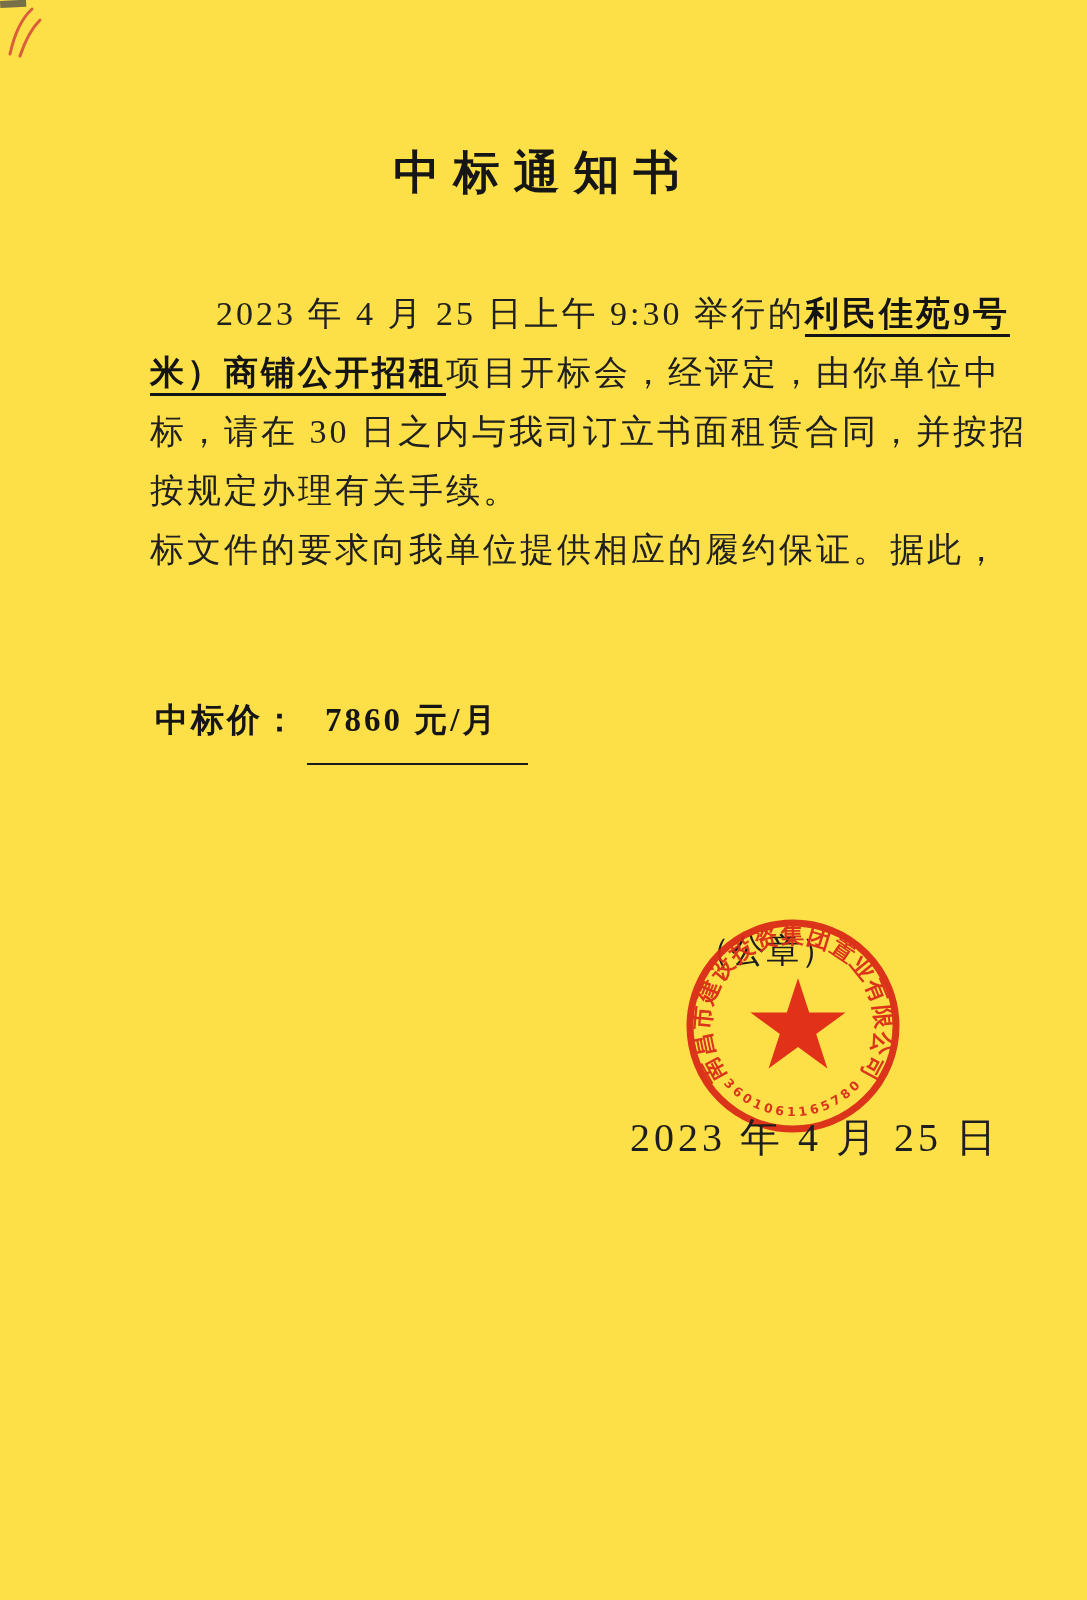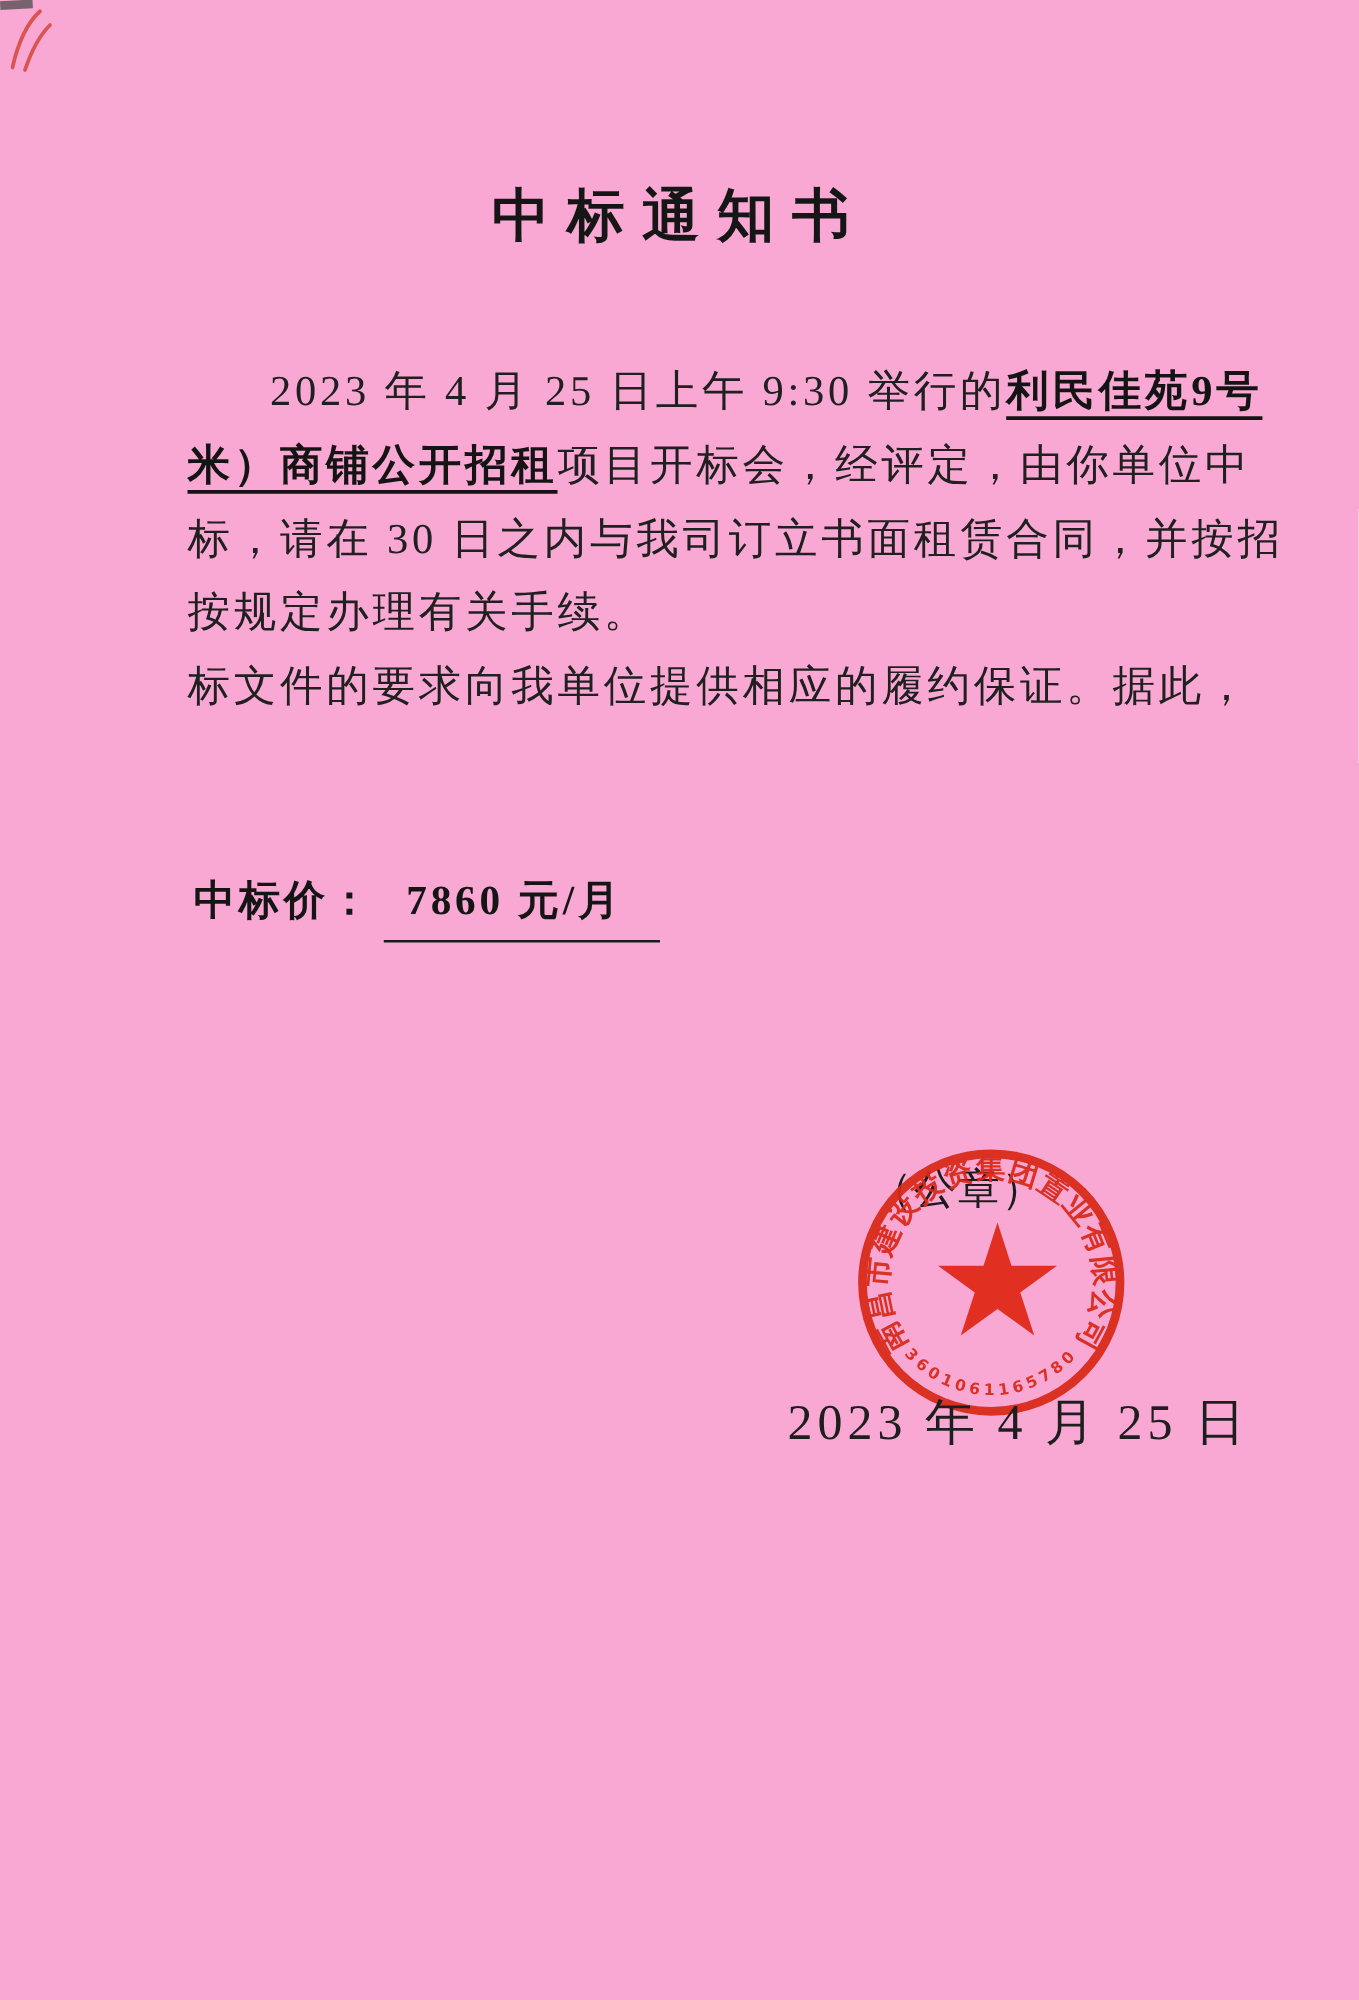--- a/index.html
+++ b/index.html
@@ -6,21 +6,21 @@
   html, body { width: 1087px; height: 1600px; }
   body {
     font-family: "Liberation Serif", "DejaVu Serif", serif;
     background: #fdfdfb;
     position: relative;
     overflow: hidden;
     color: #1b1b1b;
   }
   .page {
     position: absolute; inset: 0;
-    background: #f9a8d4;
+    background: #fde047;
   }
   
   .corner-marks { position: absolute; top: 0; left: 0; z-index: 5; }
 
   
   .title {
     position: absolute; top: 142px; left: 0; width: 100%;
     text-align: center;
     font-size: 46px; font-weight: 700;
     letter-spacing: 14px;
@@ -57,21 +57,21 @@
 
   
   .bid-price {
     position: absolute; top: 698px; left: 155px;
     font-size: 33px; font-weight: 700; letter-spacing: 3px;
     color: #151515;
   }
   .bid-price .value {
     display: inline-block;
     border-bottom: 2.5px solid #1b1b1b;
-    padding: 0 30px 9px 18px;
+    padding: 0 30px 20px 18px;
     margin-left: 8px;
   }
 
   
   .bidder-row {
     position: absolute; top: 938px; left: 155px; z-index: 1;
     font-size: 31px; letter-spacing: 3px;
     color: #202020;
     white-space: nowrap;
   }

